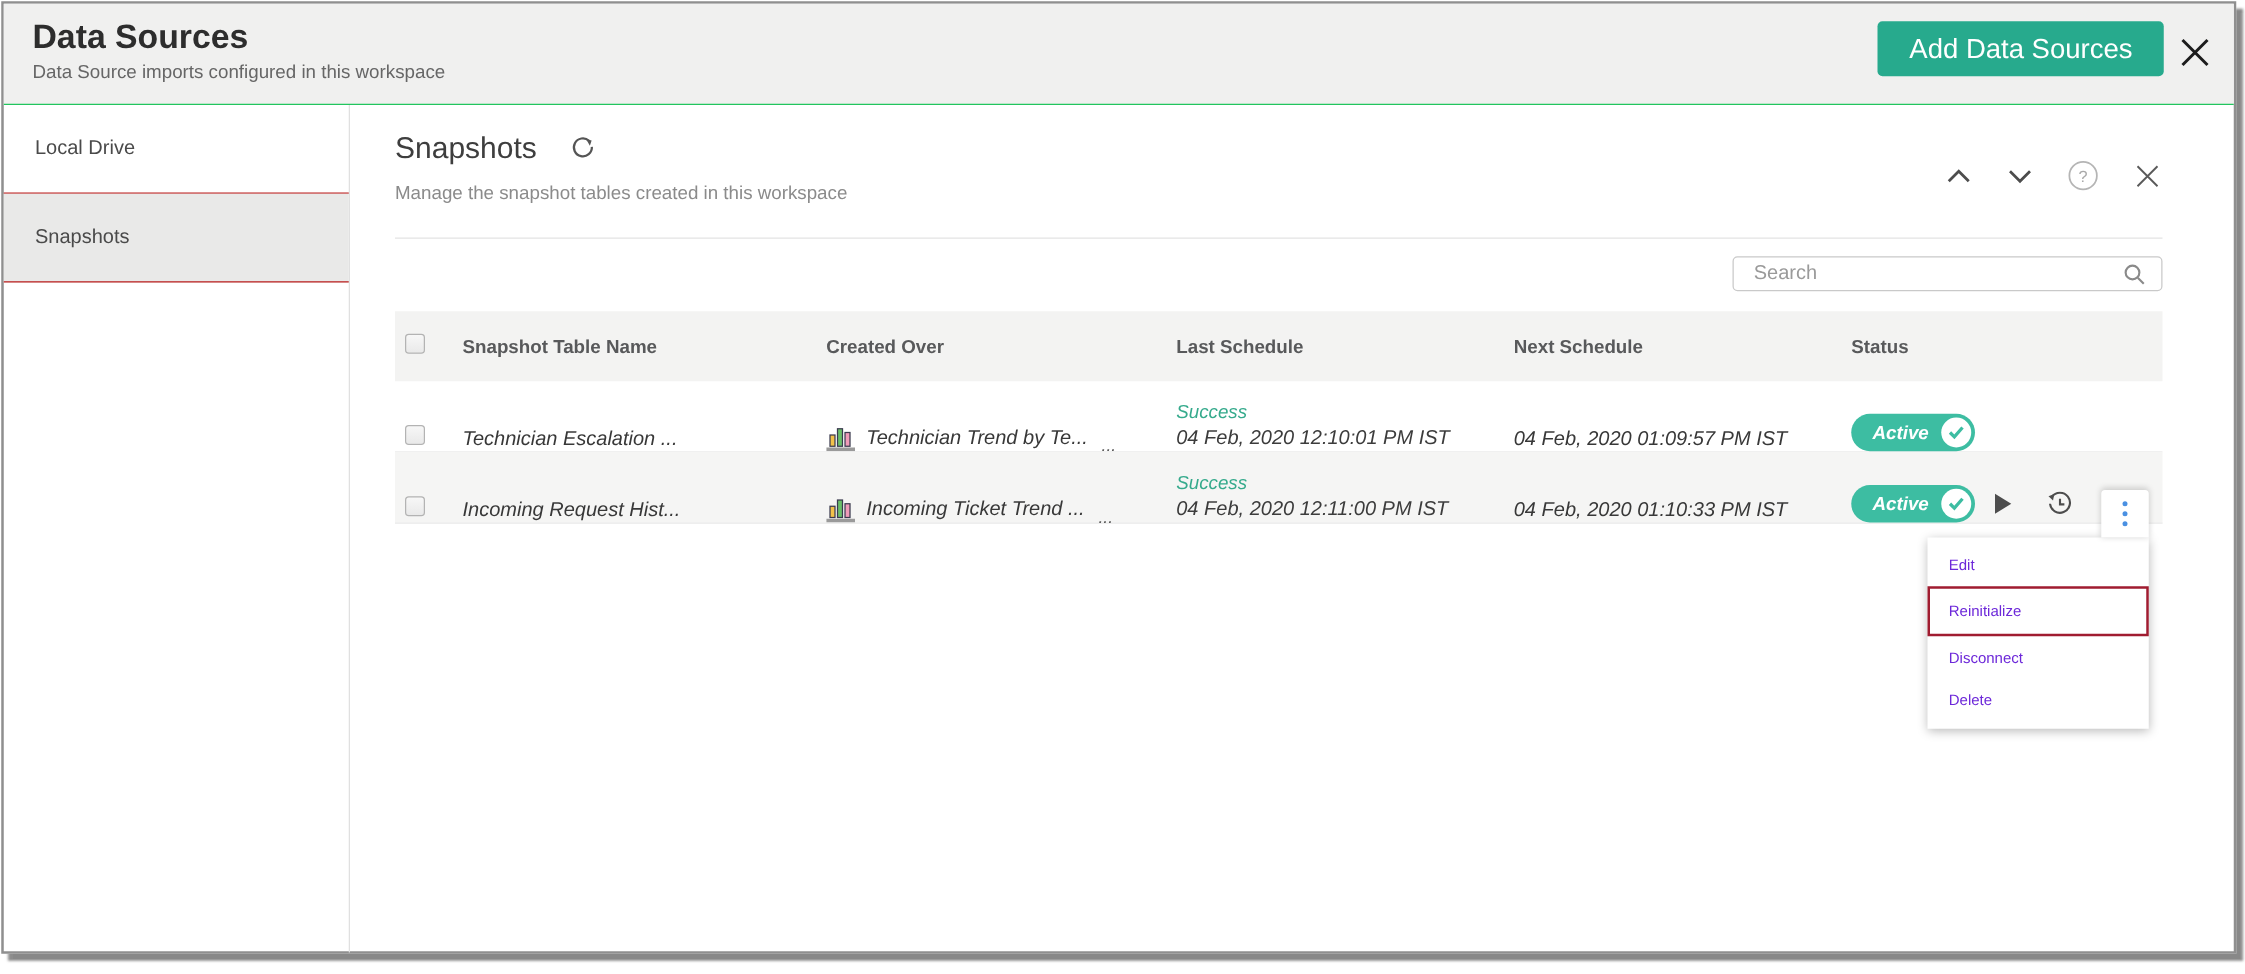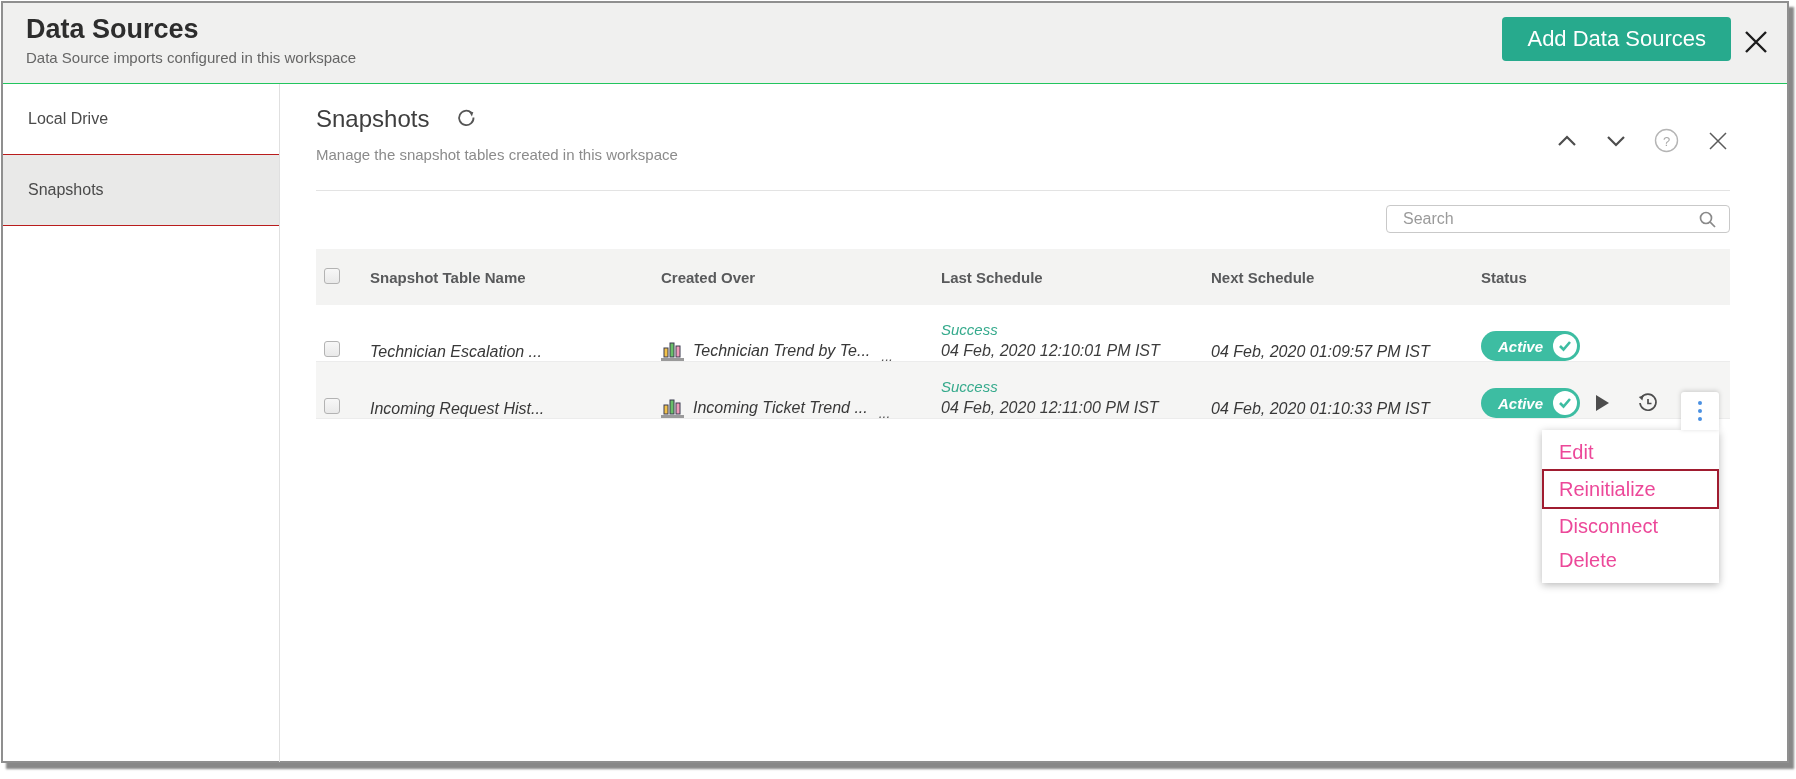--- a/index.html
+++ b/index.html
@@ -83,21 +83,21 @@
     position:absolute; left:1678px; top:389px; width:38px; height:38px; background:#fff;
     border-radius:3px 3px 0 0; box-shadow:0 -1px 5px rgba(0,0,0,0.18);
     display:flex; flex-direction:column; align-items:center; justify-content:center; gap:4px;
     z-index:6; cursor:pointer;
   }
   .menu-trigger i { width:4px; height:4px; border-radius:50%; background:#4a90e2; }
   .menu {
     position:absolute; left:1539px; top:427px; width:177px; background:#fff;
     box-shadow:0 2px 8px rgba(0,0,0,0.28); z-index:5; padding:5px 0 6px;
   }
-  .menu-item { height:34px; display:flex; align-items:center; padding-left:17px; font-size:20px; color:#ec4899; cursor:pointer; }
+  .menu-item { height:34px; display:flex; align-items:center; padding-left:17px; font-size:12px; color:#6d28d9; cursor:pointer; }
   .menu-item.hl { height:40px; border:2px solid #a01c30; padding-left:15px; }
   svg { display:block; }
 </style>
 </head>
 <body>
 
 <div class="window">
 
   <div class="hdr">
     <h1>Data Sources</h1>

